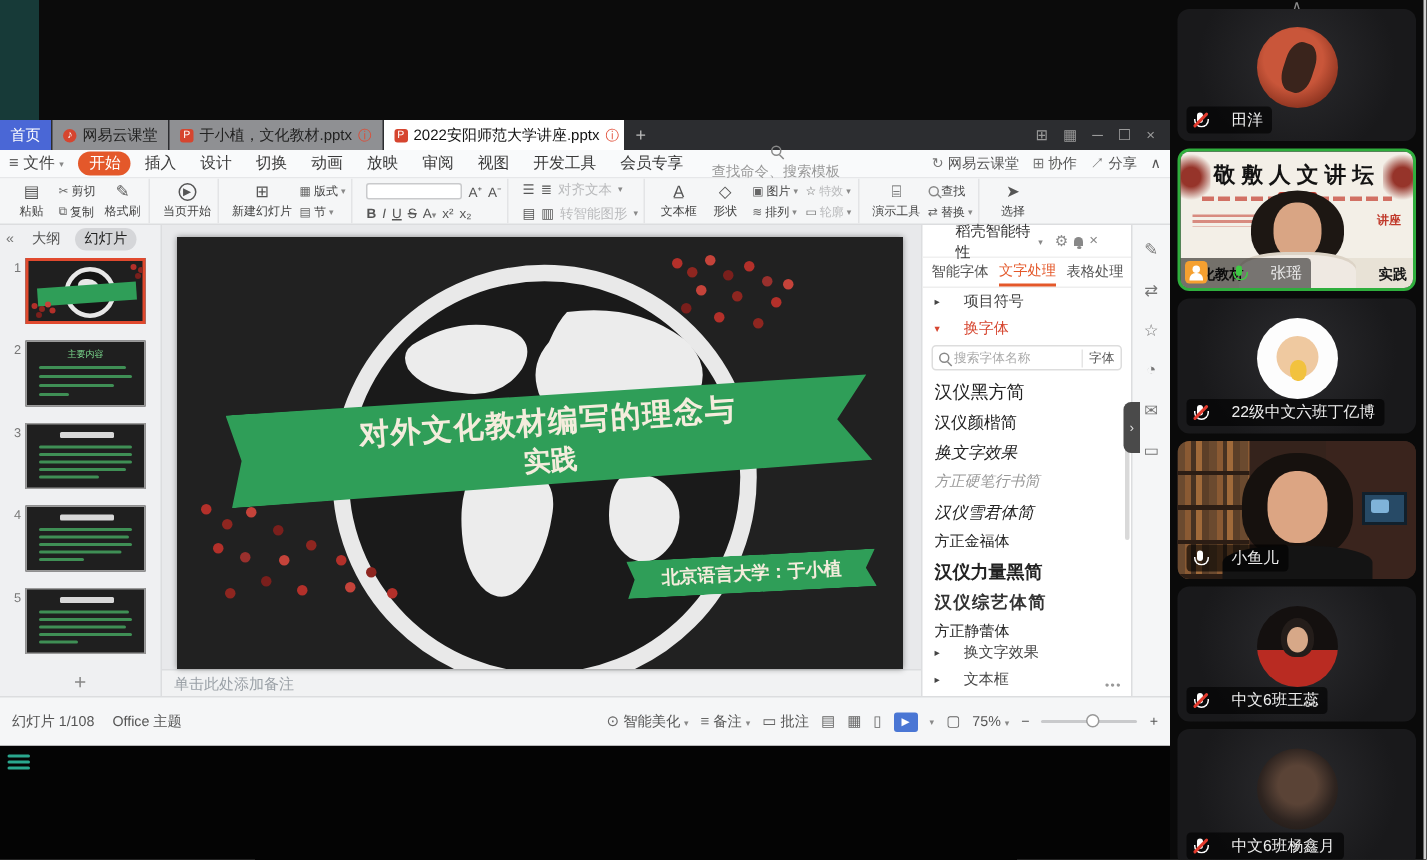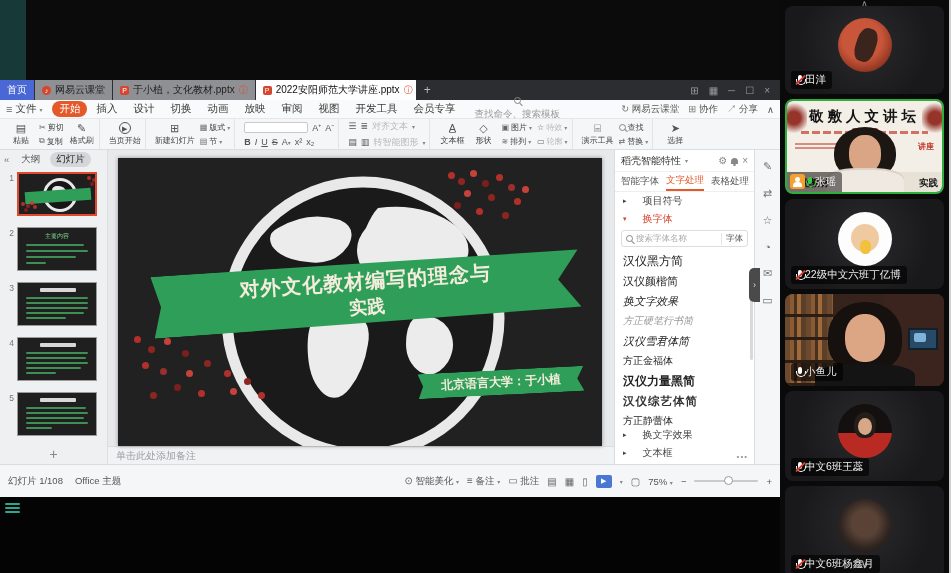--- a/index.html
+++ b/index.html
@@ -100,21 +100,21 @@
       6px 30px 0 #7a1f1c, 28px 36px 0 #b3302a, 54px 40px 0 #8e2620, 74px 14px 0 #c5433a; }
   .bloom-bl { left:16px; top:178px;
     box-shadow:14px 10px 0 #8e2620, 30px 2px 0 #c5433a, 48px 14px 0 #7a1f1c, 8px 26px 0 #b3302a,
       26px 32px 0 #99302d, 52px 34px 0 #c5433a, 70px 24px 0 #8e2620, 90px 34px 0 #b3302a,
       40px 48px 0 #7a1f1c, 64px 54px 0 #b3302a, 16px 56px 0 #8e2620, 96px 52px 0 #c5433a,
       110px 42px 0 #8e2620, 124px 56px 0 #b3302a; }
   .notesbar { height:18px; background:#f1f2f3; border-top:1px solid #dcdddf; display:flex; align-items:center; padding-left:8px; font-size:10px; color:#9aa0a6; }
 
   
   .docer { width:140px; background:#fff; border-left:1px solid #dcdddf; display:flex; flex-direction:column; font-size:10px; position:relative; }
-  .dc-head { height:22px; display:flex; align-items:center; padding:0 6px; gap:4px; color:#333; font-size:10px; border-bottom:1px solid #f0f0f0; }
+  .dc-head { height:22px; display:flex; align-items:center; padding:0 22px; gap:4px; color:#333; font-size:10px; border-bottom:1px solid #f0f0f0; }
   .dc-head .sp { flex:1; }
   .dc-hico { color:#888; font-size:10px; cursor:pointer; }
   .bell { position:relative; width:7px; height:6px; background:#888; border-radius:4px 4px 0 0; display:inline-block; }
   .bell::after { content:""; position:absolute; left:2px; bottom:-2px; width:3px; height:2px; background:#888; border-radius:50%; }
   .dc-tabs { height:20px; display:flex; align-items:center; gap:7px; padding:0 6px; color:#555; font-size:9.5px; border-bottom:1px solid #eee; white-space:nowrap; }
   .dc-tab { padding:2px 0; cursor:pointer; }
   .dc-tab.sel { color:#e4582a; border-bottom:2px solid #e4582a; }
   .dc-sec { display:flex; align-items:center; gap:16px; height:18px; padding:0 8px; color:#444; cursor:pointer; }
   .dc-sec.open { color:#d6452f; }
   .dc-sec .tri { font-size:7px; }
@@ -149,21 +149,21 @@
   .sb-play { width:16px; height:13px; background:#4a76d4; border-radius:2px; color:#fff; font-size:7px; display:flex; align-items:center; justify-content:center; cursor:pointer; }
   .slider { width:64px; height:2px; background:#c9cacc; border-radius:1px; position:relative; }
   .knob { position:absolute; left:30px; top:-4px; width:9px; height:9px; border:1px solid #999; border-radius:50%; background:#fff; }
 
   
   .meet { position:absolute; right:0; top:0; width:171px; height:573px; background:#0a0a0a; border-right:2px solid #cfcfcf; padding:6px 5px 0 5px; display:flex; flex-direction:column; gap:5px; }
   .chev-up { position:absolute; top:-2px; left:50%; transform:translateX(-50%); color:#8a8a8a; font-size:10px; }
   .tile { position:relative; border-radius:8px; background:radial-gradient(circle at 50% 42%, #2b2b2e 0%, #19191b 70%); overflow:hidden; flex:0 0 auto; }
   .tile.speaking { border:2px solid #2fae3d; }
   .t1{height:88px;} .t2{height:95px;} .t3{height:90px;} .t4{height:92px;} .t5{height:90px;} .t6{height:92px;}
-  .npill { position:absolute; left:6px; bottom:5px; display:flex; align-items:center; gap:0; background:rgba(0,0,0,.62); border-radius:3px; padding:2px 6px 2px 4px; color:#eee; font-size:10.5px; max-width:150px; white-space:nowrap; z-index:5; }
+  .npill { position:absolute; left:6px; bottom:5px; display:flex; align-items:center; gap:16px; background:rgba(0,0,0,.62); border-radius:3px; padding:2px 6px 2px 4px; color:#eee; font-size:10.5px; max-width:150px; white-space:nowrap; z-index:5; }
   .micw { position:relative; width:10px; height:12px; flex:0 0 auto; }
   .mic { position:absolute; left:3px; top:1px; width:4px; height:7px; background:#fff; border-radius:2px; }
   .mic::after { content:""; position:absolute; left:-2px; top:4px; width:8px; height:5px; border:1px solid #fff; border-top:none; border-radius:0 0 5px 5px; }
   .micw.green .mic, .micw.green .mic::after { background:#3ec943; border-color:#3ec943; }
   .micw.green .mic::after { background:transparent; }
   .micw.muted::before { content:""; position:absolute; left:-1px; top:5px; width:13px; height:2px; background:#e23b2e; transform:rotate(-45deg); z-index:2; border-radius:1px; }
   .avatar { position:absolute; left:50%; top:44%; transform:translate(-50%,-50%); width:54px; height:54px; border-radius:50%; }
   .av1 { background:radial-gradient(circle at 45% 40%, #c9563a 0 45%, #8e3420 75%, #6e2414 100%); }
   .av1::after { content:""; position:absolute; left:18px; top:10px; width:20px; height:34px; background:#3a241c; border-radius:40%; transform:rotate(18deg); }
   .av3 { background:#fdfdfd; }

